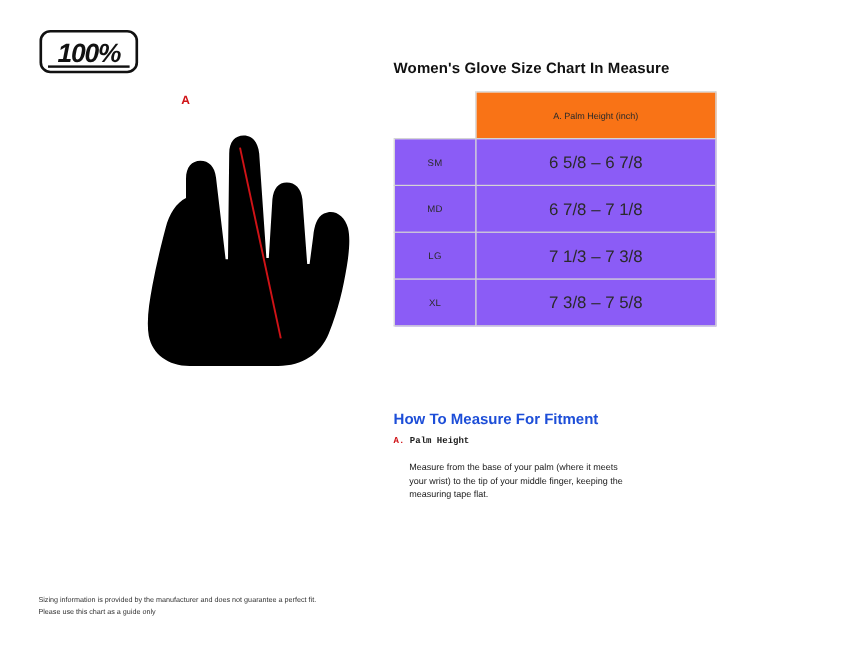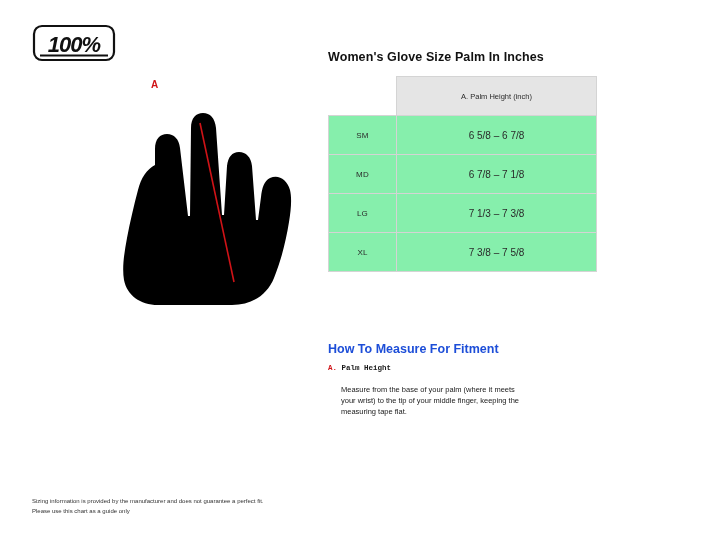--- a/index.html
+++ b/index.html
@@ -68,39 +68,39 @@
 
   table.size-table {
     border-collapse: collapse;
     width: 268px;
     table-layout: fixed;
   }
   table.size-table th,
   table.size-table td {
     border: 1px solid #d4d4d4;
     height: 38px;
-    font-size: 10px;
+    font-size: 14px;
     font-weight: normal;
     color: #2a2a2a;
     text-align: center;
     vertical-align: middle;
     padding: 0;
   }
   table.size-table thead th.corner {
     background: #ffffff;
     border-left-color: #ffffff;
     border-top-color: #ffffff;
   }
   table.size-table thead th.head-cell {
-    background: #e5e5e5;
+    background: #f97316;
     font-size: 7.5px;
     color: #2a2a2a;
   }
   table.size-table tbody td {
-    background: #86efac;
+    background: #8b5cf6;
   }
   table.size-table tbody td.size-label {
     width: 68px;
     font-size: 8px;
     letter-spacing: .2px;
   }
   table.size-table col.c1 { width: 68px; }
   table.size-table col.c2 { width: 200px; }
 
   
@@ -197,21 +197,21 @@
       <path fill="#ffffff" d="M96,150 c2,10 3,20 3,30 l-6,0 c0,-10 -1,-20 -3,-30 z" opacity="0"></path>
 
       <line x1="108" y1="53" x2="142" y2="212" stroke="#d01317" stroke-width="1.6"></line>
 
       <line x1="136" y1="212" x2="148" y2="212" stroke="#d01317" stroke-width="1.2" opacity="0"></line>
     </svg>
   </div>
   <div class="label-a">A</div>
 
   <div class="right-col">
-    <h1 class="chart-title">Women's Glove Size Palm In Inches</h1>
+    <h1 class="chart-title">Women's Glove Size Chart In Measure</h1>
 
     <table class="size-table">
       <colgroup>
           <col class="c1">
           <col class="c2">
         </colgroup>
       <thead>
         <tr>
           <th class="corner"></th>
           <th class="head-cell">A. Palm Height (inch)</th>

